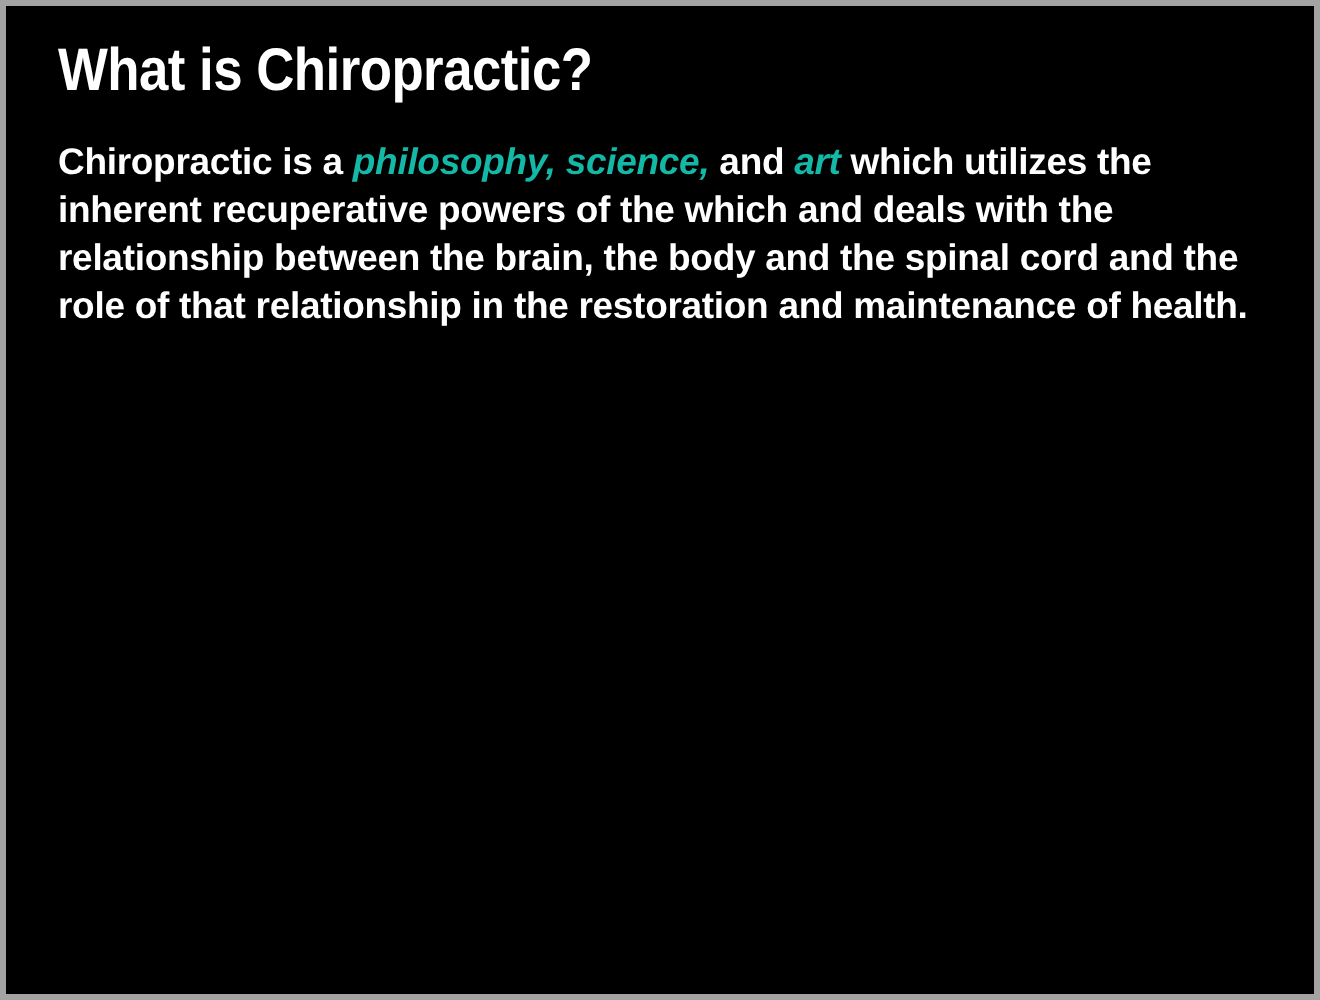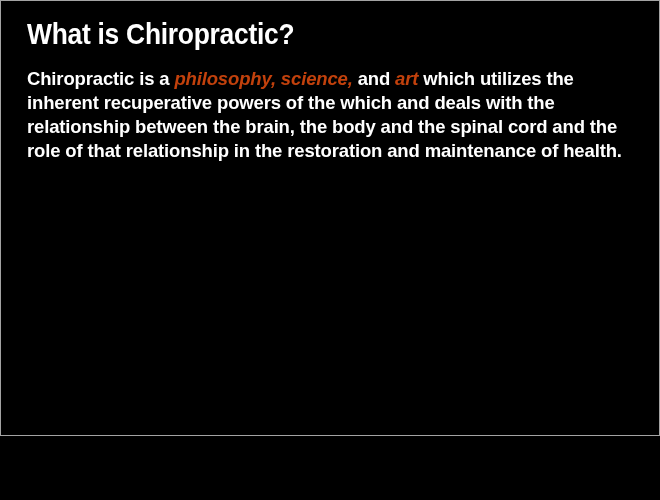--- a/index.html
+++ b/index.html
@@ -7,24 +7,24 @@
     margin: 0;
     padding: 0;
     background: #000000;
   }
   body {
     font-family: "Liberation Sans", sans-serif;
   }
   .slide {
     position: relative;
     width: 660px;
-    height: 436px;
+    height: 500px;
     background: #000000;
     box-sizing: border-box;
-    border: 1px solid #a3a3a3;
+    border: 3px solid #a3a3a3;
     overflow: hidden;
   }
   .content {
     position: absolute;
     left: 26px;
     top: 16px;
     right: 24px;
   }
   .heading {
     color: #ffffff;
@@ -42,21 +42,21 @@
     color: #ffffff;
     font-family: "Liberation Sans", sans-serif;
     font-weight: bold;
     font-size: 18.5px;
     line-height: 24px;
     letter-spacing: -0.15px;
     margin: 0;
     max-width: 608px;
   }
   .accent {
-    color: #c2410c;
+    color: #14b8a6;
     font-style: italic;
     font-weight: bold;
   }
 </style>
 </head>
 <body>
 
 <div class="slide">
   <div class="content">
 

